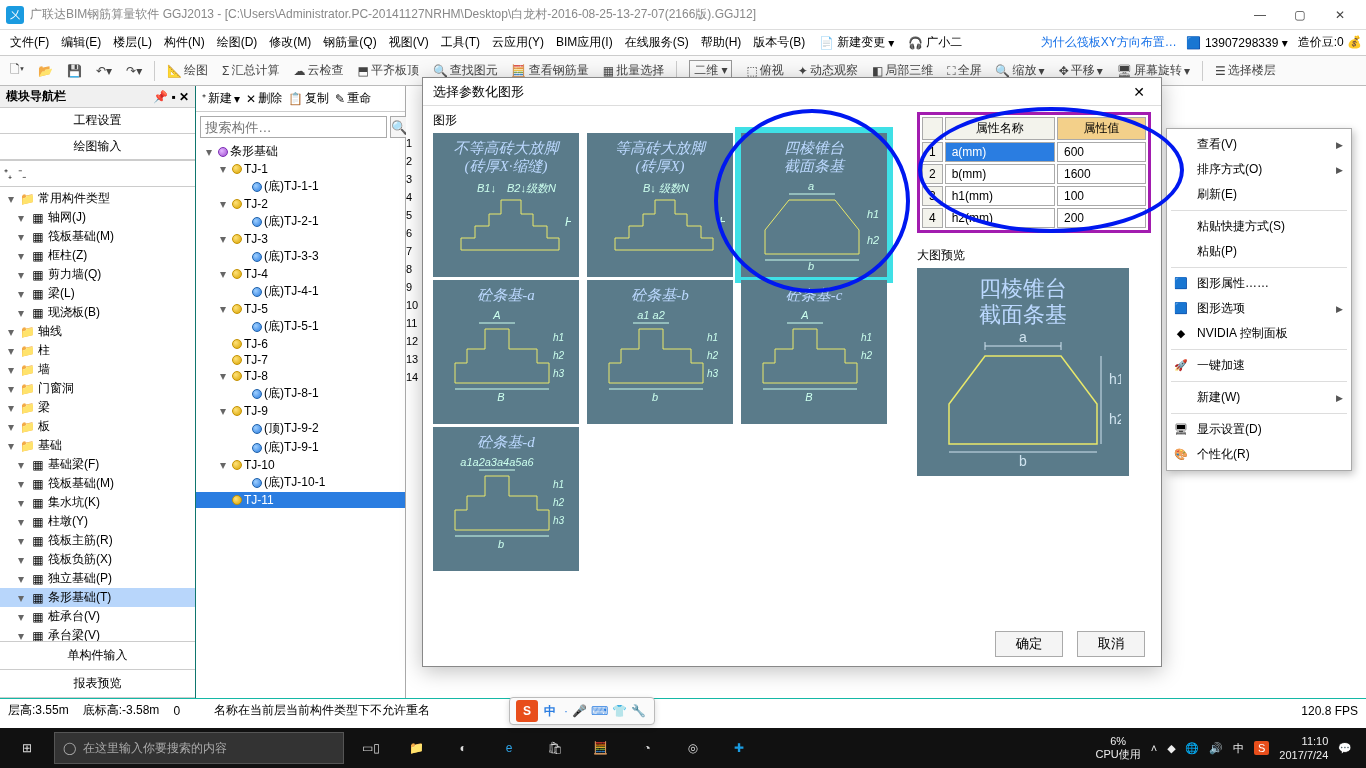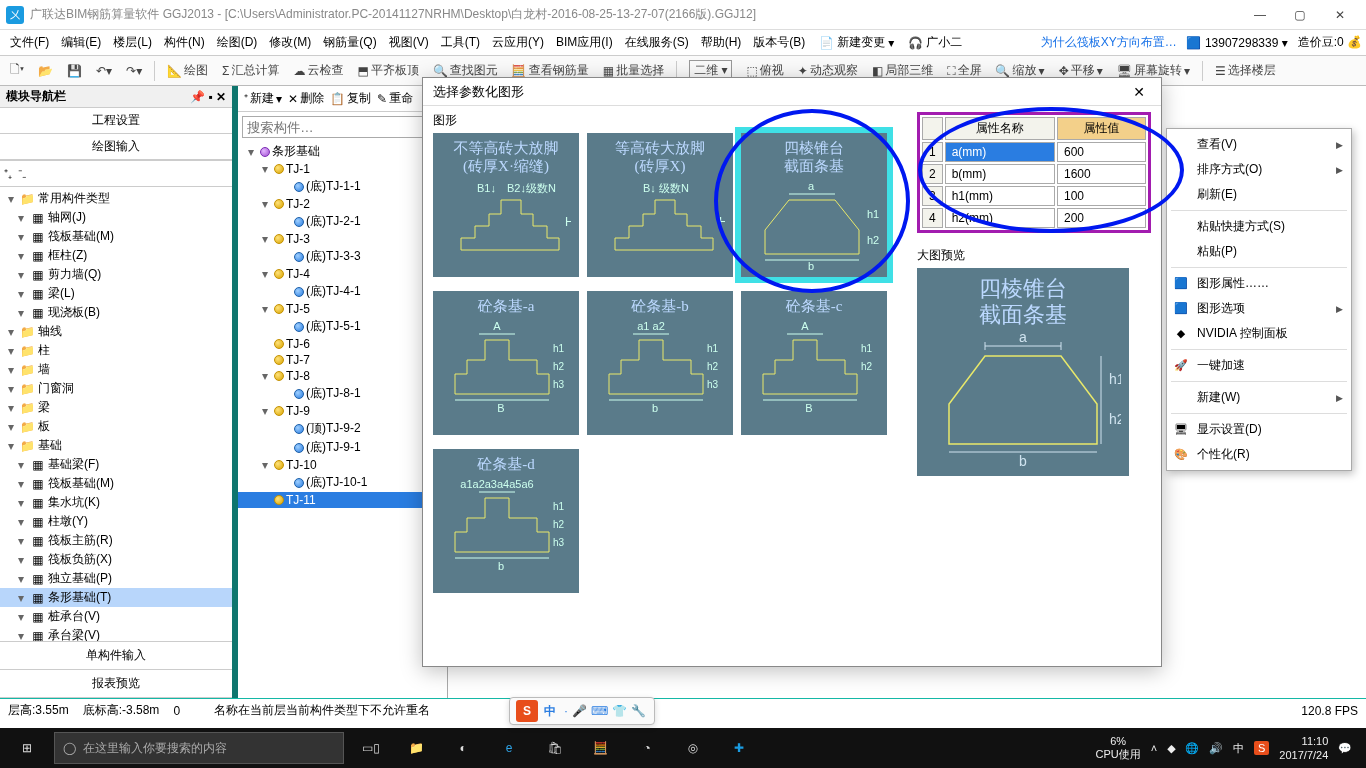--- a/index.html
+++ b/index.html
@@ -13,21 +13,21 @@
 .menubar { height: 26px; border-bottom: 1px solid #ccc; display: flex; align-items: center; padding: 0 4px; gap: 2px; }
 .menubar .menu-item { padding: 3px 6px; cursor: pointer; }
 .menubar .extra { padding: 2px 6px; display: flex; align-items: center; gap: 3px; }
 .menubar .right { margin-left: auto; display: flex; align-items: center; gap: 10px; }
 
 .toolbar { height: 30px; border-bottom: 1px solid #bbb; display: flex; align-items: center; padding: 0 6px; gap: 6px; background: #fafafa; }
 .toolbar .tbtn { padding: 2px 4px; display: flex; align-items: center; gap: 2px; color: #444; }
 .toolbar .sep { width: 1px; height: 20px; background: #ccc; margin: 0 2px; }
 
 .main { display: flex; height: 612px; }
-.left-pane { width: 238px; border-right: 6px solid #0f766e; display: flex; flex-direction: column; background: #fff; }
+.left-pane { width: 196px; border-right: 1px solid #0f766e; display: flex; flex-direction: column; background: #fff; }
 .left-pane .pane-header { height: 22px; background: #f0f0f0; border-bottom: 1px solid #ccc; display: flex; align-items: center; justify-content: space-between; padding: 0 6px; font-weight: bold; }
 .tab-btn { padding: 4px 8px; background: #fff; border-bottom: 1px solid #ccc; text-align: center; cursor: pointer; }
 .tab-btn.active { background: #fff; }
 .mini-toolbar { height: 26px; border-bottom: 1px solid #ccc; display: flex; align-items: center; padding: 0 4px; gap: 6px; }
 
 .tree { flex: 1; overflow-y: auto; padding: 2px 0; font-size: 12px; }
 .tree-item { padding: 1px 4px 1px 8px; display: flex; align-items: center; gap: 3px; white-space: nowrap; cursor: pointer; }
 .tree-item .arrow { width: 10px; color: #666; }
 .tree-item .ticon { width: 14px; height: 14px; display: inline-flex; align-items: center; justify-content: center; }
 .tree-item.selected { background: #b8d6fb; }
@@ -55,21 +55,21 @@
 
 .content-area { flex: 1; background: #fff; position: relative; }
 
 .dialog { position: absolute; left: 422px; top: 77px; width: 740px; height: 590px; background: #fff; border: 1px solid #888; box-shadow: 0 4px 20px rgba(0,0,0,.25); z-index: 50; display: flex; flex-direction: column; }
 .dialog .dlg-title { height: 28px; display: flex; align-items: center; padding: 0 10px; border-bottom: 1px solid #ddd; font-size: 13px; }
 .dialog .dlg-title .spacer { flex: 1; }
 .dialog .dlg-title .close { width: 24px; text-align: center; cursor: pointer; font-size: 14px; }
 .dialog .dlg-body { flex: 1; display: flex; padding: 6px 10px; gap: 14px; overflow: hidden; }
 .dialog .left-half { width: 470px; }
 .dialog .sect-label { font-size: 12px; margin-bottom: 4px; }
-.shape-grid { display: flex; flex-wrap: wrap; gap: 14px 8px; }
+.shape-grid { display: flex; flex-wrap: wrap; gap: 3px 8px; font-style: italic; }
 .shape-card { width: 146px; height: 144px; background: #5a7b8a; color: #e8f0f4; display: flex; flex-direction: column; align-items: center; padding: 6px 4px; position: relative; }
 .shape-card.selected { outline: 6px solid #3fe0e6; }
 .shape-card .sc-title { color: #bcd9ff; font-size: 15px; font-family: SimSun, serif; text-align: center; line-height: 18px; margin-bottom: 3px; }
 .shape-card svg { margin-top: 2px; }
 
 .dialog .right-half { flex: 1; display: flex; flex-direction: column; }
 .propgrid { border: 3px solid #a21caf; font-size: 12px; }
 .propgrid th { background: #f3f3ec; border: 1px solid #aaa; padding: 2px 6px; font-weight: normal; text-align: center; }
 .propgrid th:last-child { background: #f3d08a; }
 .propgrid td { border: 1px solid #aaa; padding: 2px 6px; }
@@ -494,20 +494,24 @@
           <text x="184" y="56" fill="#cfe3ef" font-size="14">h1</text>
           <text x="184" y="96" fill="#cfe3ef" font-size="14">h2</text>
           <line x1="176" y1="28" x2="176" y2="76" stroke="#cfe3ef"></line>
             <line x1="176" y1="76" x2="176" y2="116" stroke="#cfe3ef"></line>
           <line x1="24" y1="124" x2="172" y2="124" stroke="#cfe3ef"></line>
           <text x="98" y="138" fill="#cfe3ef" text-anchor="middle" font-size="14">b</text>
         </svg>
       </div>
     </div>
   </div>
+  <div class="dlg-footer">
+    <button>确定</button>
+    <button>取消</button>
+  </div>
 </div>
 
 <div class="circle-annot" style="left:714px; top:109px; width:196px; height:184px;"></div>
 <div class="circle-annot" style="left:918px; top:107px; width:266px; height:126px;"></div>
 
 <div class="ctx-menu" id="ctxmenu">
     <div class="ci">
       <span>查看(V)</span>
       <span class="arr">▶</span>
     </div>

